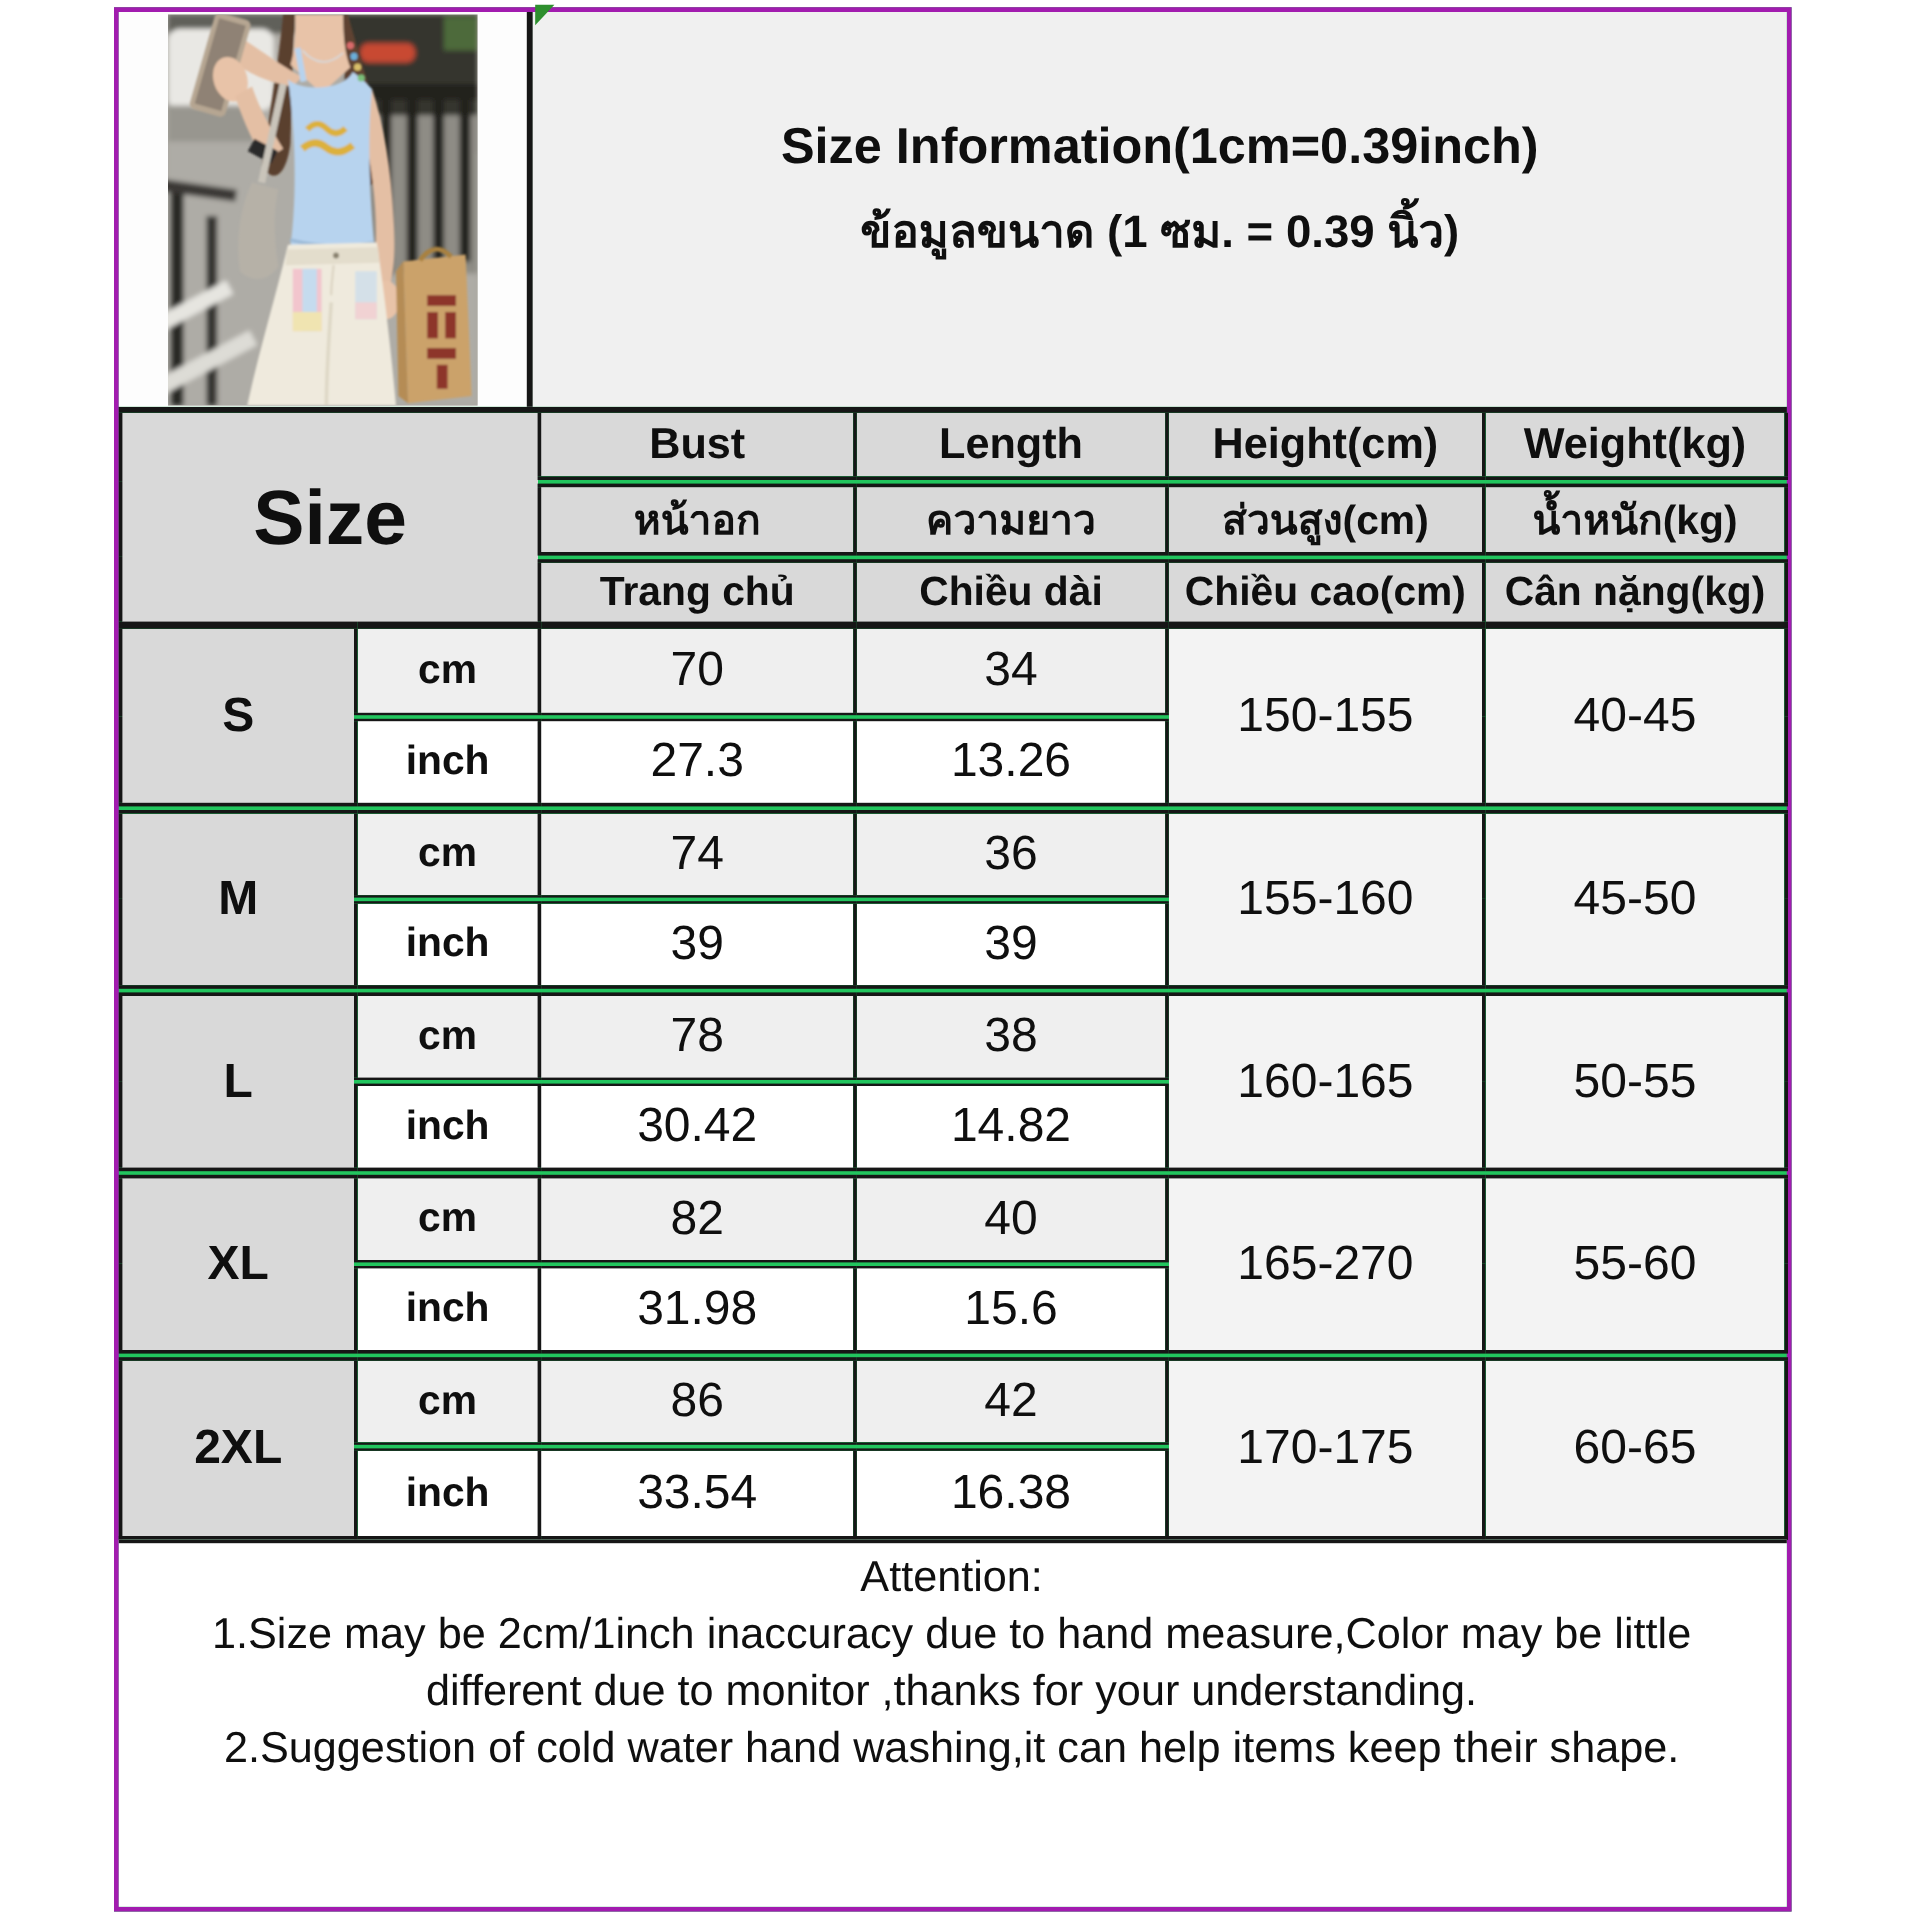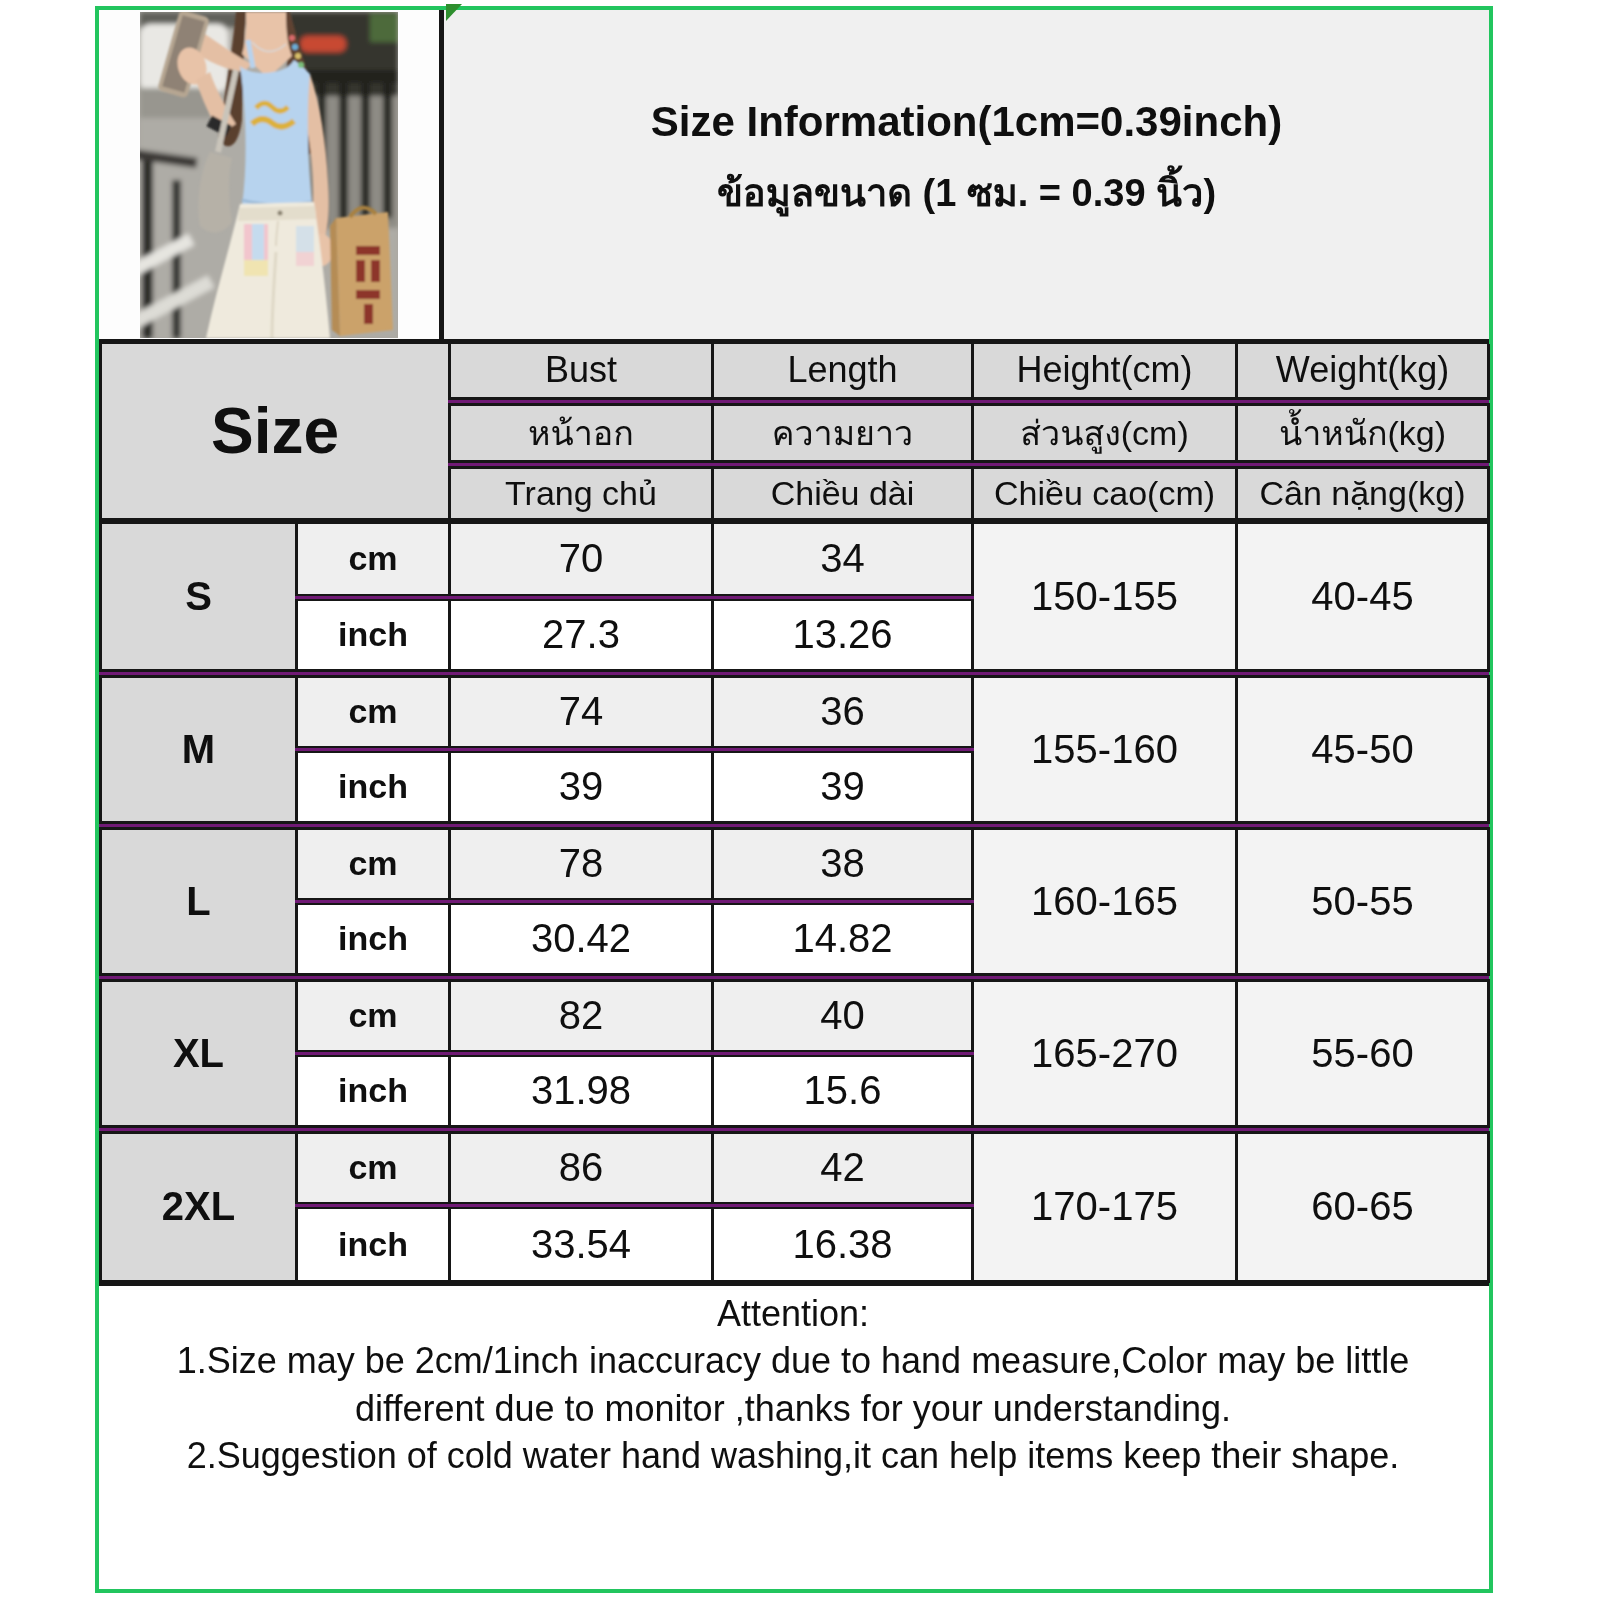--- a/index.html
+++ b/index.html
@@ -3,21 +3,21 @@
 <meta charset="utf-8">
 <style>
   * { box-sizing: border-box; }
   html,body { margin:0; padding:0; }
   body {
     width:1600px; height:1600px; position:relative; background:#ffffff;
     font-family:"Liberation Sans","DejaVu Sans",sans-serif; color:#0f0f0f;
   }
   .sheet {
     position:absolute; left:95px; top:6px; width:1398px; height:1587px;
-    border:4px solid #22c55e; background:#701a75;
+    border:4px solid #a21caf; background:#22c55e;
     display:flex; flex-direction:column;
   }
   
   .top-band { flex:0 0 334px; display:flex; border-bottom:5px solid #161616; }
   .photo-cell {
     flex:0 0 345px; border-right:5px solid #161616; background:#fdfdfd;
     display:flex; justify-content:center; align-items:flex-start;
   }
   .photo-frame { width:258px; height:326px; margin-top:2px; overflow:hidden; background:#a9a7a1; }
   .photo-frame svg { display:block; }
@@ -37,21 +37,21 @@
   
   table.size-table {
     flex:0 0 auto; width:100%; border-collapse:collapse; table-layout:fixed;
   }
   .size-table td {
     border:3px solid #161616; text-align:center; vertical-align:middle;
     padding:0; overflow:hidden;
   }
   .size-table thead tr { height:57px; }
   .size-table tbody tr { height:76px; }
-  .hdr  { background:#d9d9d9; font-weight:normal; font-size:34px; }
+  .hdr  { background:#d9d9d9; font-weight:bold; font-size:34px; }
   .hdr-en { font-size:36px; }
   .size-big { background:#d9d9d9; font-weight:bold; font-size:64px; }
   .size-label { background:#d9d9d9; font-weight:bold; font-size:40px; }
   .unit { font-weight:bold; font-size:34px; }
   .val  { font-size:40px; }
   .range { background:#f3f3f3; font-size:40px; }
   .cm-row td { background:#efefef; }
   .cm-row td.size-label { background:#d9d9d9; }
   .cm-row td.range { background:#f3f3f3; }
   .inch-row td { background:#ffffff; border-top:7px double #161616; }

